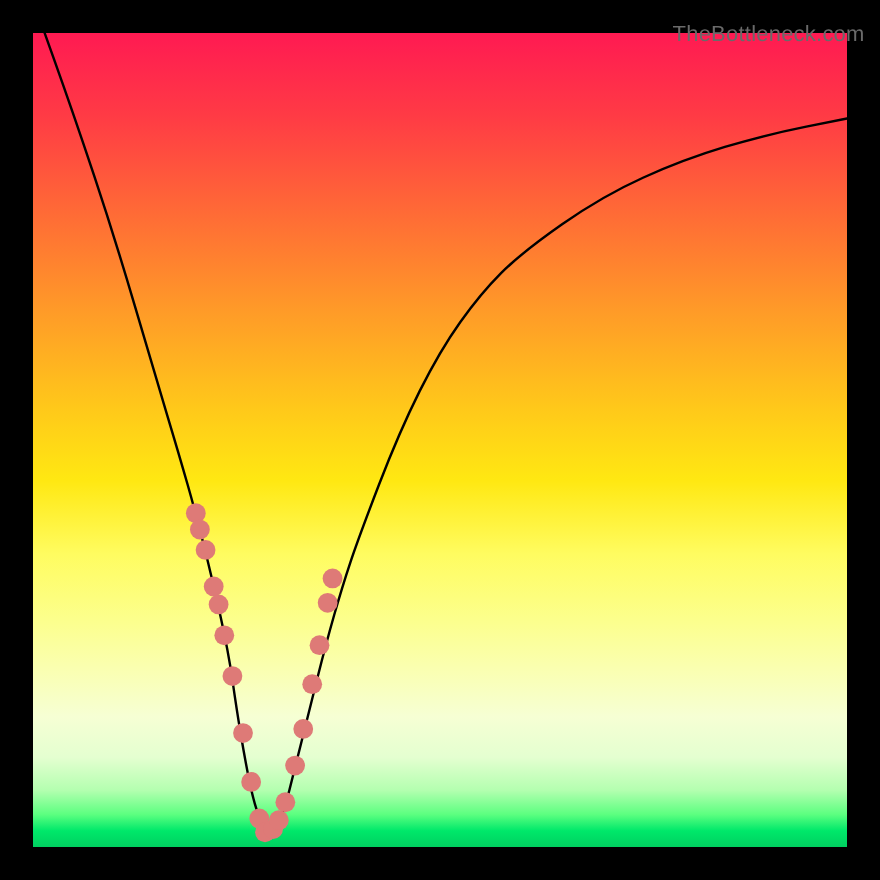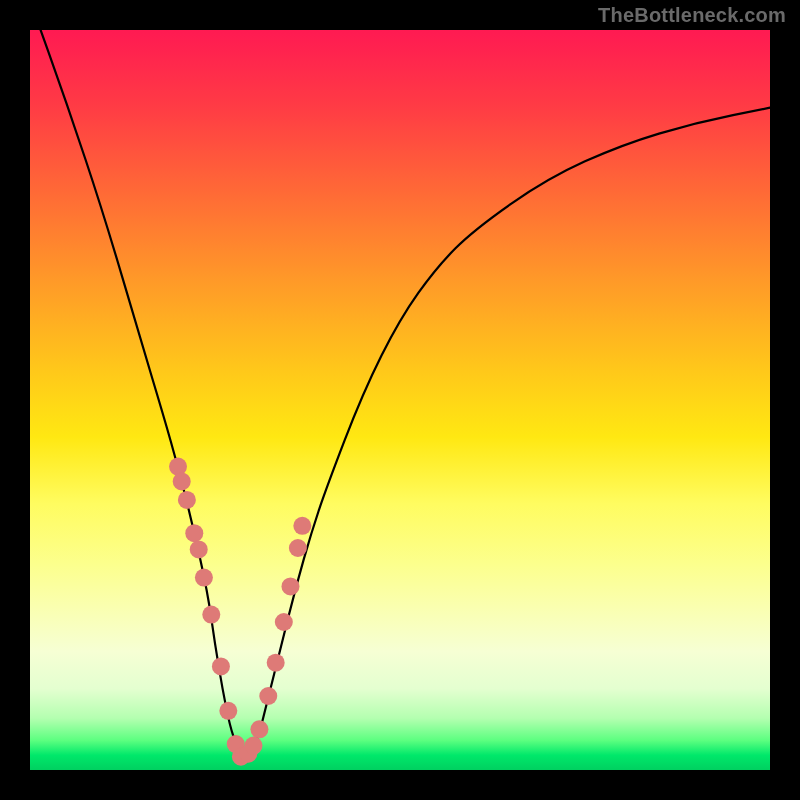--- a/index.html
+++ b/index.html
@@ -34,25 +34,25 @@
       #faffb0 78%,
       #f6ffd4 84%,
       #e4ffd0 89%,
       #b4ffb0 93%,
       #5cff80 96%,
       #00e86a 98%,
       #00d060 100%);
   }
   .watermark {
     position: absolute;
-    top: 4px;
+    top: 20px;
     right: 14px;
     color: #6a6a6a;
     font-size: 20px;
-    font-weight: 700;
+    font-weight: 400;
     letter-spacing: 0.2px;
     user-select: none;
     margin-left: 28px;
   }
   svg.curve {
     position: absolute;
     inset: 0;
     width: 740px;
     height: 740px;
     overflow: visible;

